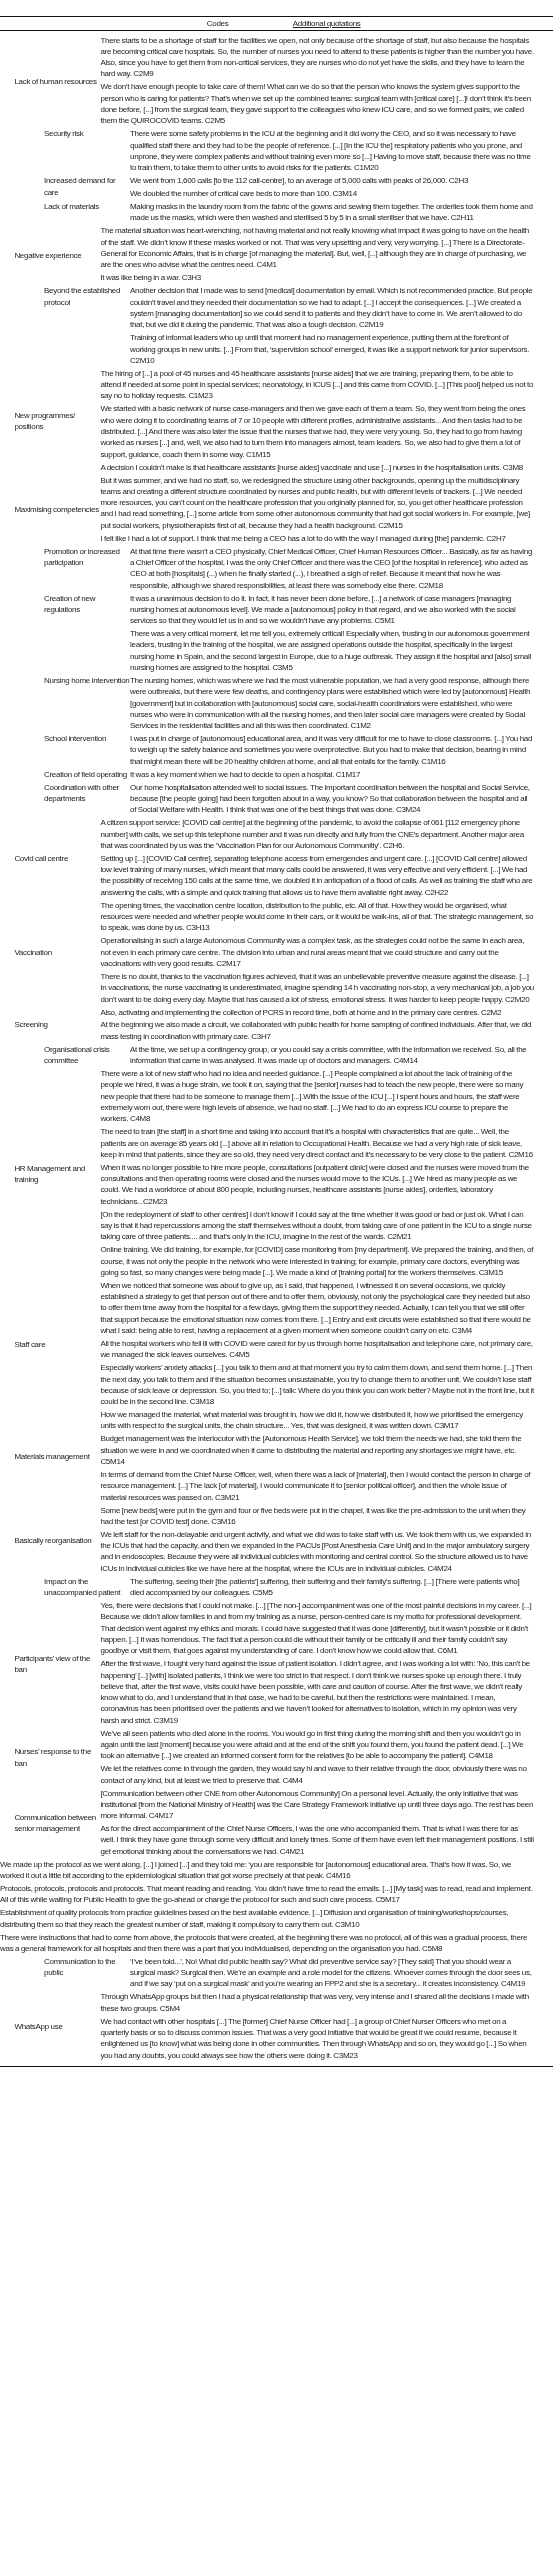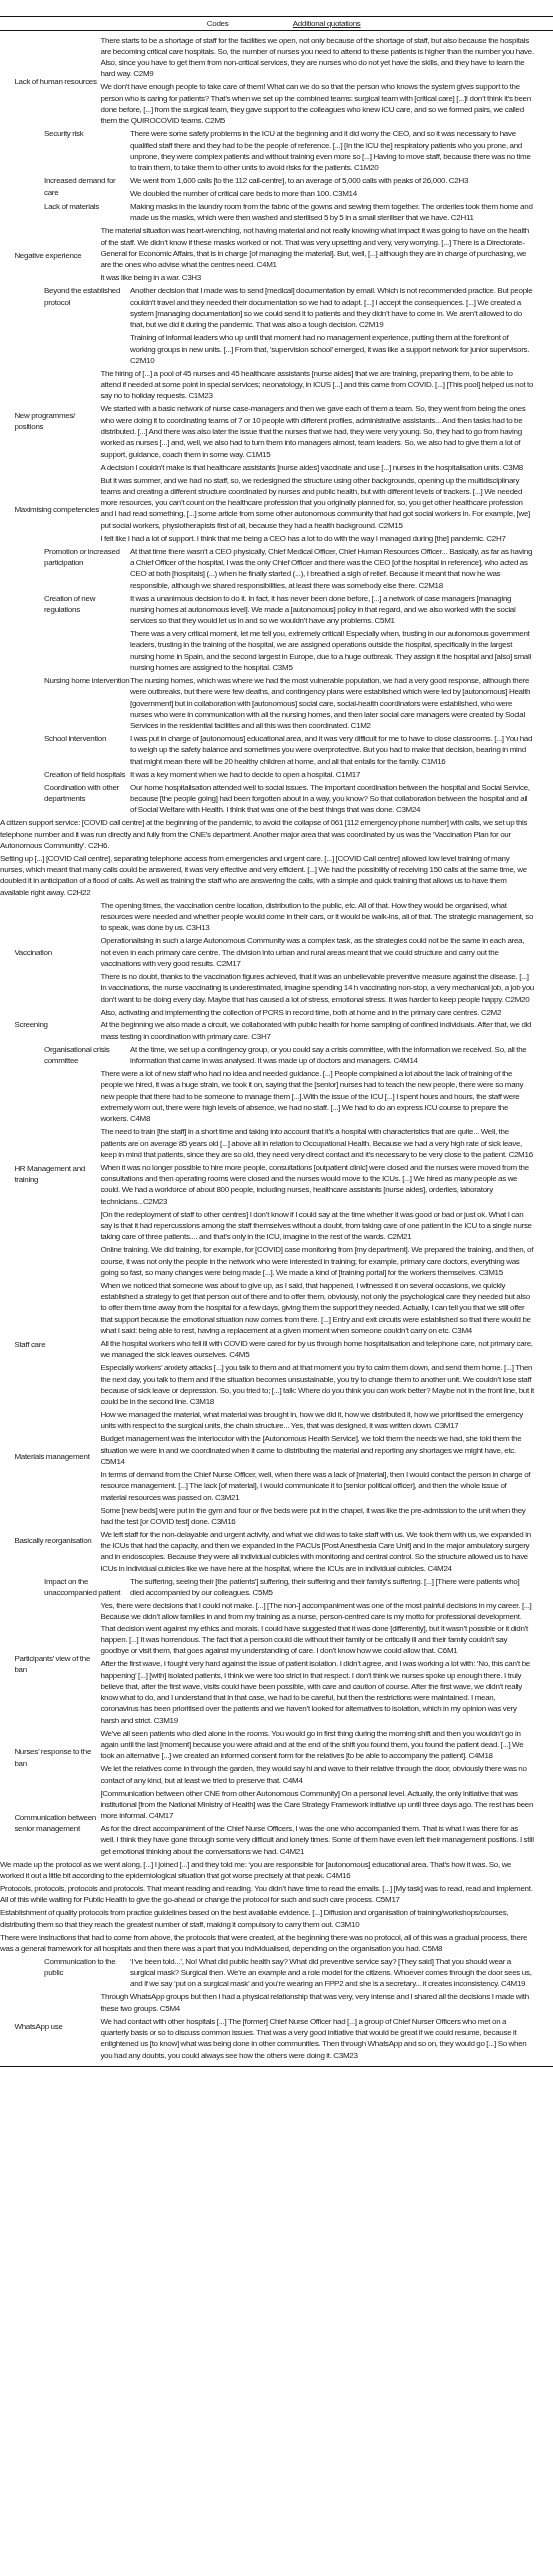--- a/index.html
+++ b/index.html
@@ -138,35 +138,38 @@
       <div class="group">
         <div class="code top">
           <span>School intervention</span>
         </div>
         <div class="quotes">
           <p class="quote">I was put in charge of [autonomous] educational area, and it was very difficult for me to have to close classrooms. [...] You had to weigh up the safety balance and sometimes you were overprotective. But you had to make that decision, bearing in mind that might mean there will be 20 healthy children at home, and all that entails for the family. C1M16</p>
         </div>
       </div>
       <div class="group">
         <div class="code top">
-          <span>Creation of field hospitals</span>
+          <span>Creation of field operating</span>
         </div>
         <div class="quotes">
           <p class="quote">It was a key moment when we had to decide to open a hospital. C1M17</p>
         </div>
       </div>
       <div class="group">
         <div class="code top">
           <span>Coordination with other departments</span>
         </div>
         <div class="quotes">
           <p class="quote">Our home hospitalisation attended well to social issues. The important coordination between the hospital and Social Service, because [the people going] had been forgotten about in a way, you know? So that collaboration between the hospital and all of Social Welfare with Health. I think that was one of the best things that was done. C3M24</p>
         </div>
       </div>
       <div class="group">
+        <div class="code mid">
+          <span>Covid call centre</span>
+        </div>
         <div class="quotes">
           <p class="quote">A citizen support service: [COVID call centre] at the beginning of the pandemic, to avoid the collapse of 061 [112 emergency phone number] with calls, we set up this telephone number and it was run directly and fully from the CNE’s department. Another major area that was coordinated by us was the ‘Vaccination Plan for our Autonomous Communitiy’. C2H6.</p>
           <p class="quote">Setting up [...] [COVID Call centre], separating telephone access from emergencies and urgent care. [...] [COVID Call centre] allowed low level training of many nurses, which meant that many calls could be answered, it was very effective and very efficient. [...] We had the possibility of receiving 150 calls at the same time, we doubled it in anticipation of a flood of calls. As well as training the staff who are answering the calls, with a simple and quick training that allows us to have them available right away. C2H22</p>
         </div>
       </div>
       <div class="group">
         <div class="code mid">
           <span>Vaccination</span>
         </div>
         <div class="quotes">

